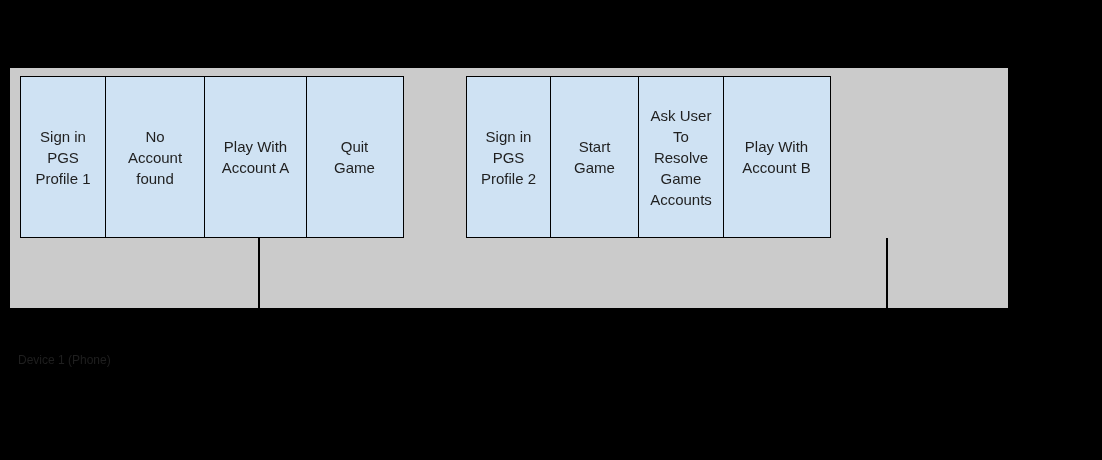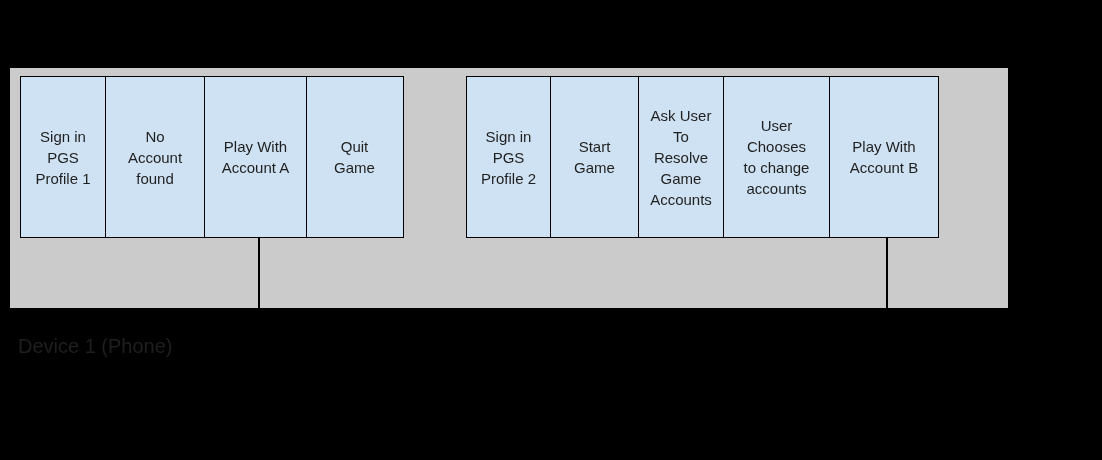--- a/index.html
+++ b/index.html
@@ -68,22 +68,22 @@
     width: 1.5px;
     height: 70px;
     background: var(--line-color);
   }
   .lifeline.a { left: 248px; }
   .lifeline.b { left: 876px; }
 
   .lane-label {
     position: absolute;
     left: 8px;
-    top: 268px;
-    font-size: 20px;
+    top: 282px;
+    font-size: 12px;
     line-height: 20px;
     color: var(--text-color);
   }
 </style>
 </head>
 <body>
 
 <div class="stage">
   <div class="panel">
 
@@ -104,24 +104,20 @@
       <div class="flow-box">Sign in
 PGS
 Profile 2</div>
       <div class="flow-box">Start
 Game</div>
       <div class="flow-box">Ask User
 To
 Resolve
 Game
 Accounts</div>
-      <div class="flow-box">User
-Chooses
-to change
-accounts</div>
       <div class="flow-box">Play With
 Account B</div>
     </div>
 
     <div class="lifeline a"></div>
     <div class="lifeline b"></div>
 
     <div class="lane-label">Device 1 (Phone)</div>
   </div>
 </div>

